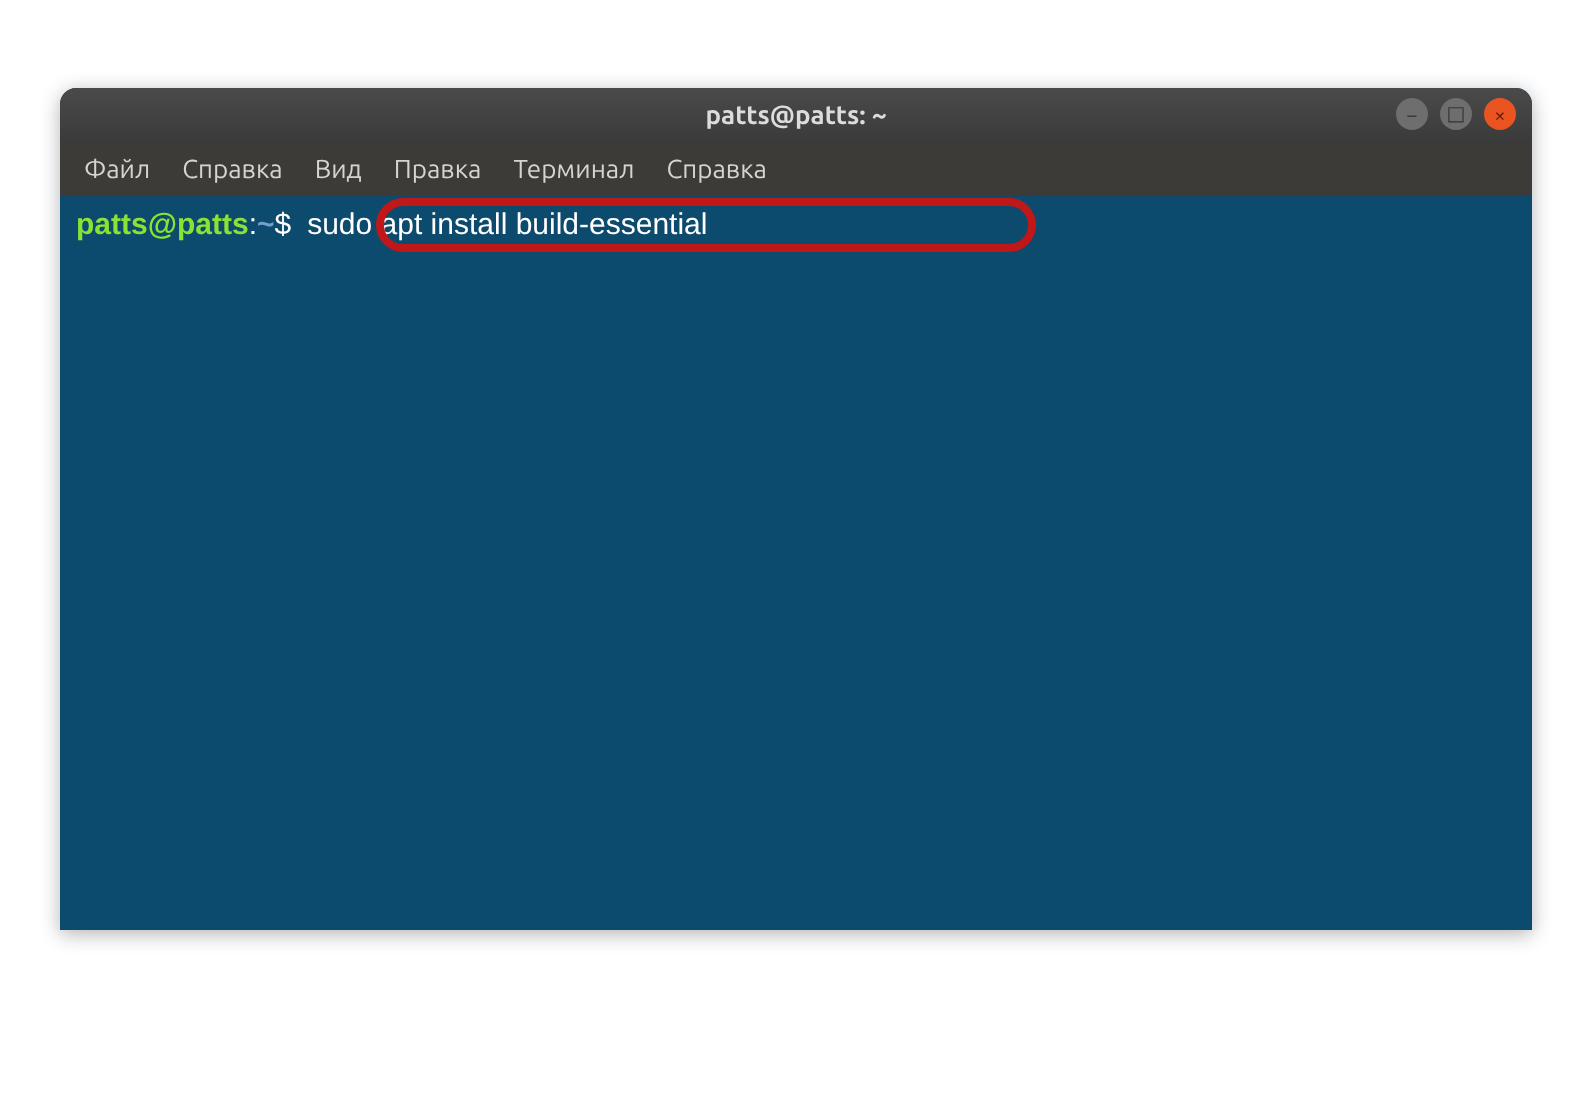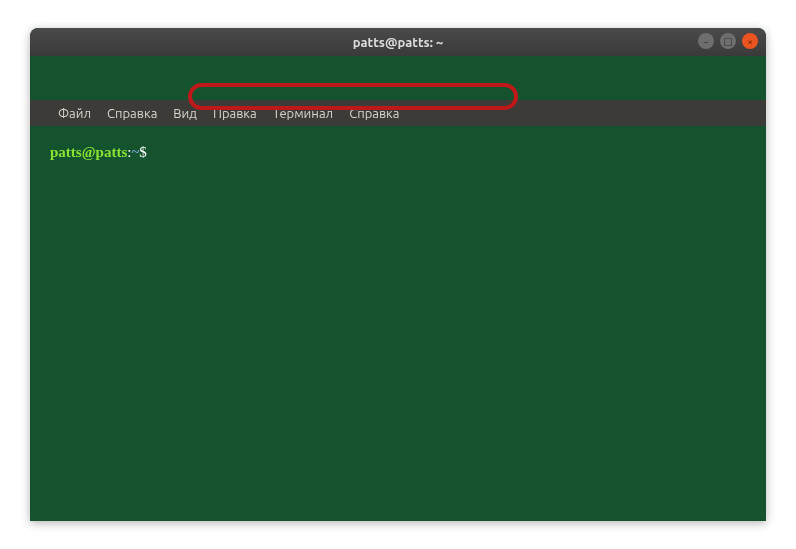--- a/index.html
+++ b/index.html
@@ -11,24 +11,24 @@
       background: #ffffff;
       font-family: "Ubuntu", "DejaVu Sans", sans-serif;
       width: 796px;
       height: 549px;
       overflow: hidden;
       position: relative;
     }
     .window {
       position: absolute;
       left: 30px;
-      top: 28px;
+      top: 44px;
       width: 736px;
-      height: 493px;
-      background: #14532d;
+      height: 421px;
+      background: #0c4a6e;
       border-radius: 8px 8px 0 0;
       overflow: hidden;
       box-shadow: 0 2px 10px rgba(0,0,0,0.3);
     }
     .titlebar {
       height: 28px;
       background: linear-gradient(#4a4a4a, #3a3a3a);
       display: flex;
       align-items: center;
       justify-content: center;
@@ -67,37 +67,35 @@
     }
     .btn-close {
       background: #e95420;
       color: #5c1a00;
     }
     .menubar {
       height: 26px;
       background: #3c3b37;
       display: flex;
       align-items: center;
-      padding: 0 20px;
+      padding: 0 4px;
       gap: 0;
-      margin-top: 44px;
     }
     .menu-item {
       color: #d8d4cd;
       font-size: 13px;
       padding: 4px 8px;
       cursor: pointer;
     }
     .terminal-content {
-      padding: 16px 8px;
-      font-family: Liberation Serif, serif;
+      padding: 4px 8px;
+      font-family: Liberation Sans, sans-serif;
       font-size: 15px;
       line-height: 1.4;
       position: relative;
-      margin-left: 12px;
     }
     .prompt-line {
       display: flex;
       flex-wrap: nowrap;
       white-space: pre;
     }
     .prompt-user {
       color: #8ae234;
       font-weight: bold;
     }
@@ -148,17 +146,17 @@
   <div class="menubar">
     <span class="menu-item">Файл</span>
     <span class="menu-item">Справка</span>
     <span class="menu-item">Вид</span>
     <span class="menu-item">Правка</span>
     <span class="menu-item">Терминал</span>
     <span class="menu-item">Справка</span>
   </div>
   <div class="terminal-content">
     <div class="prompt-line">
-      <span class="prompt-user">patts@patts</span><span class="prompt-colon">:</span><span class="prompt-path">~</span><span class="prompt-dollar">$</span>
+      <span class="prompt-user">patts@patts</span><span class="prompt-colon">:</span><span class="prompt-path">~</span><span class="prompt-dollar">$</span><span class="command">sudo apt install build-essential</span>
     </div>
   </div>
   <div class="highlight-box"></div>
 </div>
 
 </body></html>

